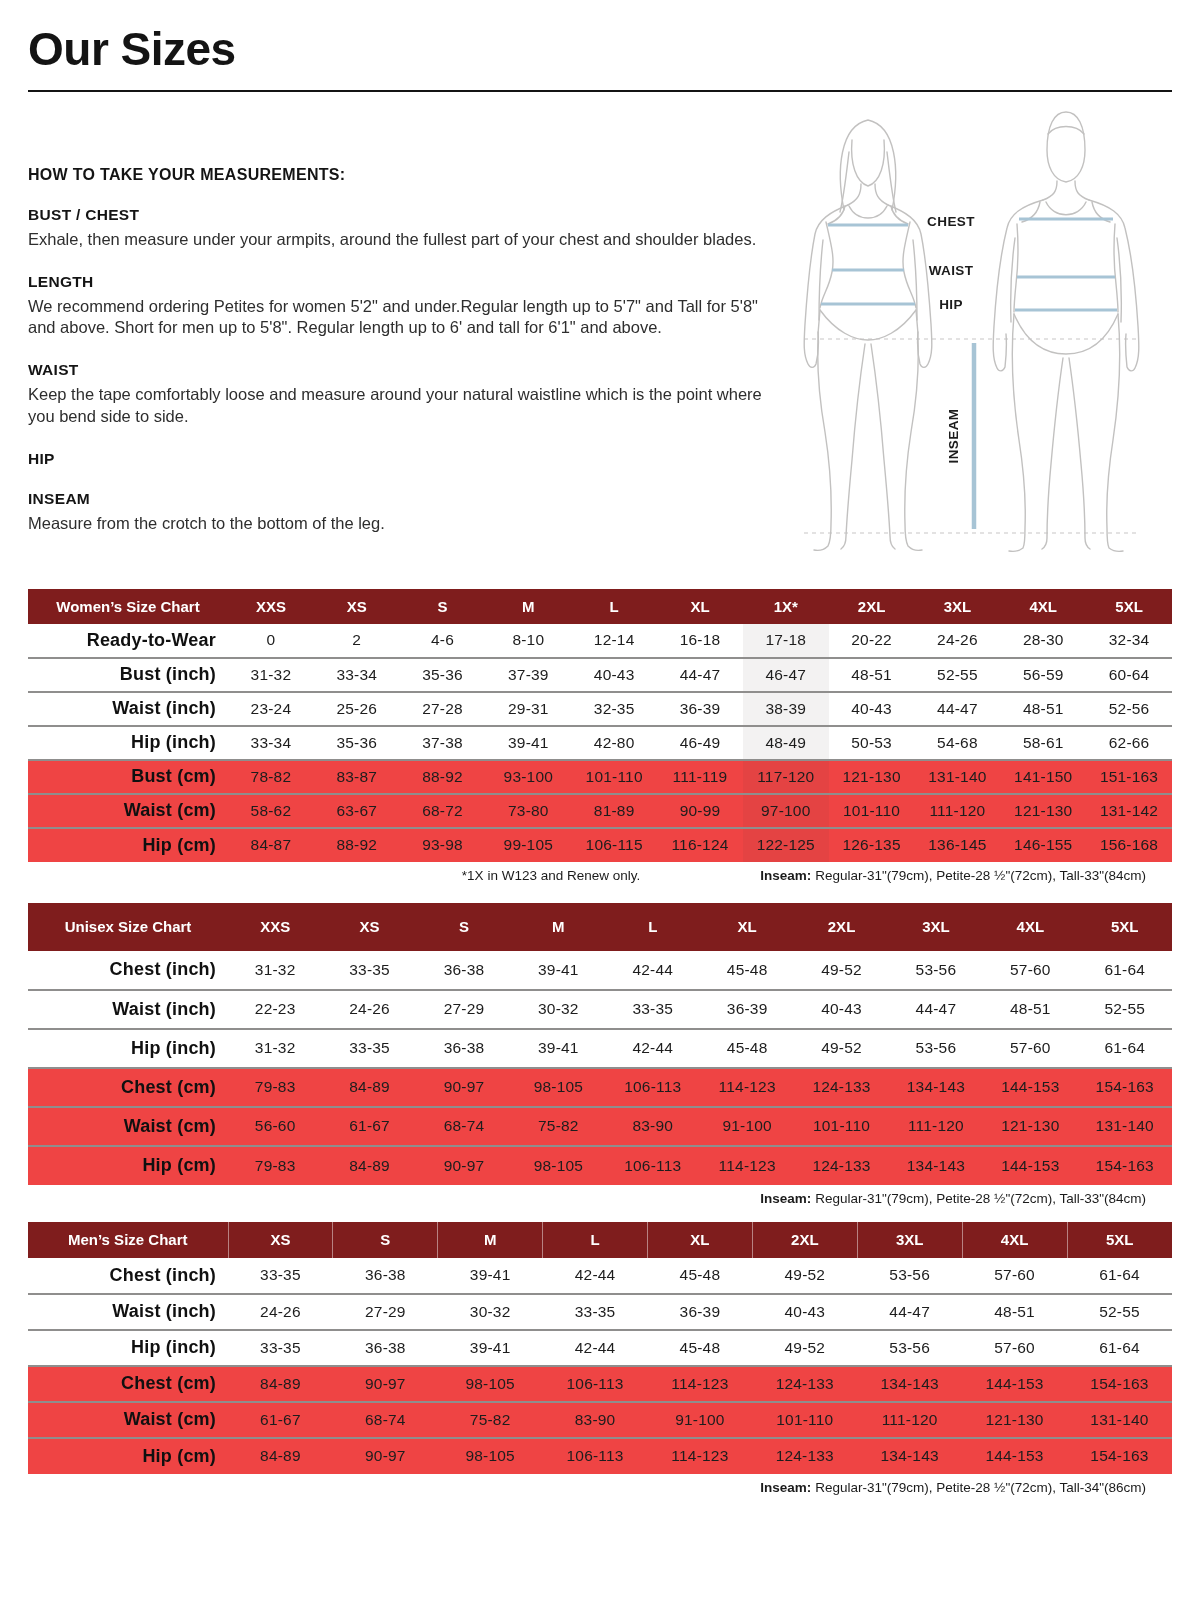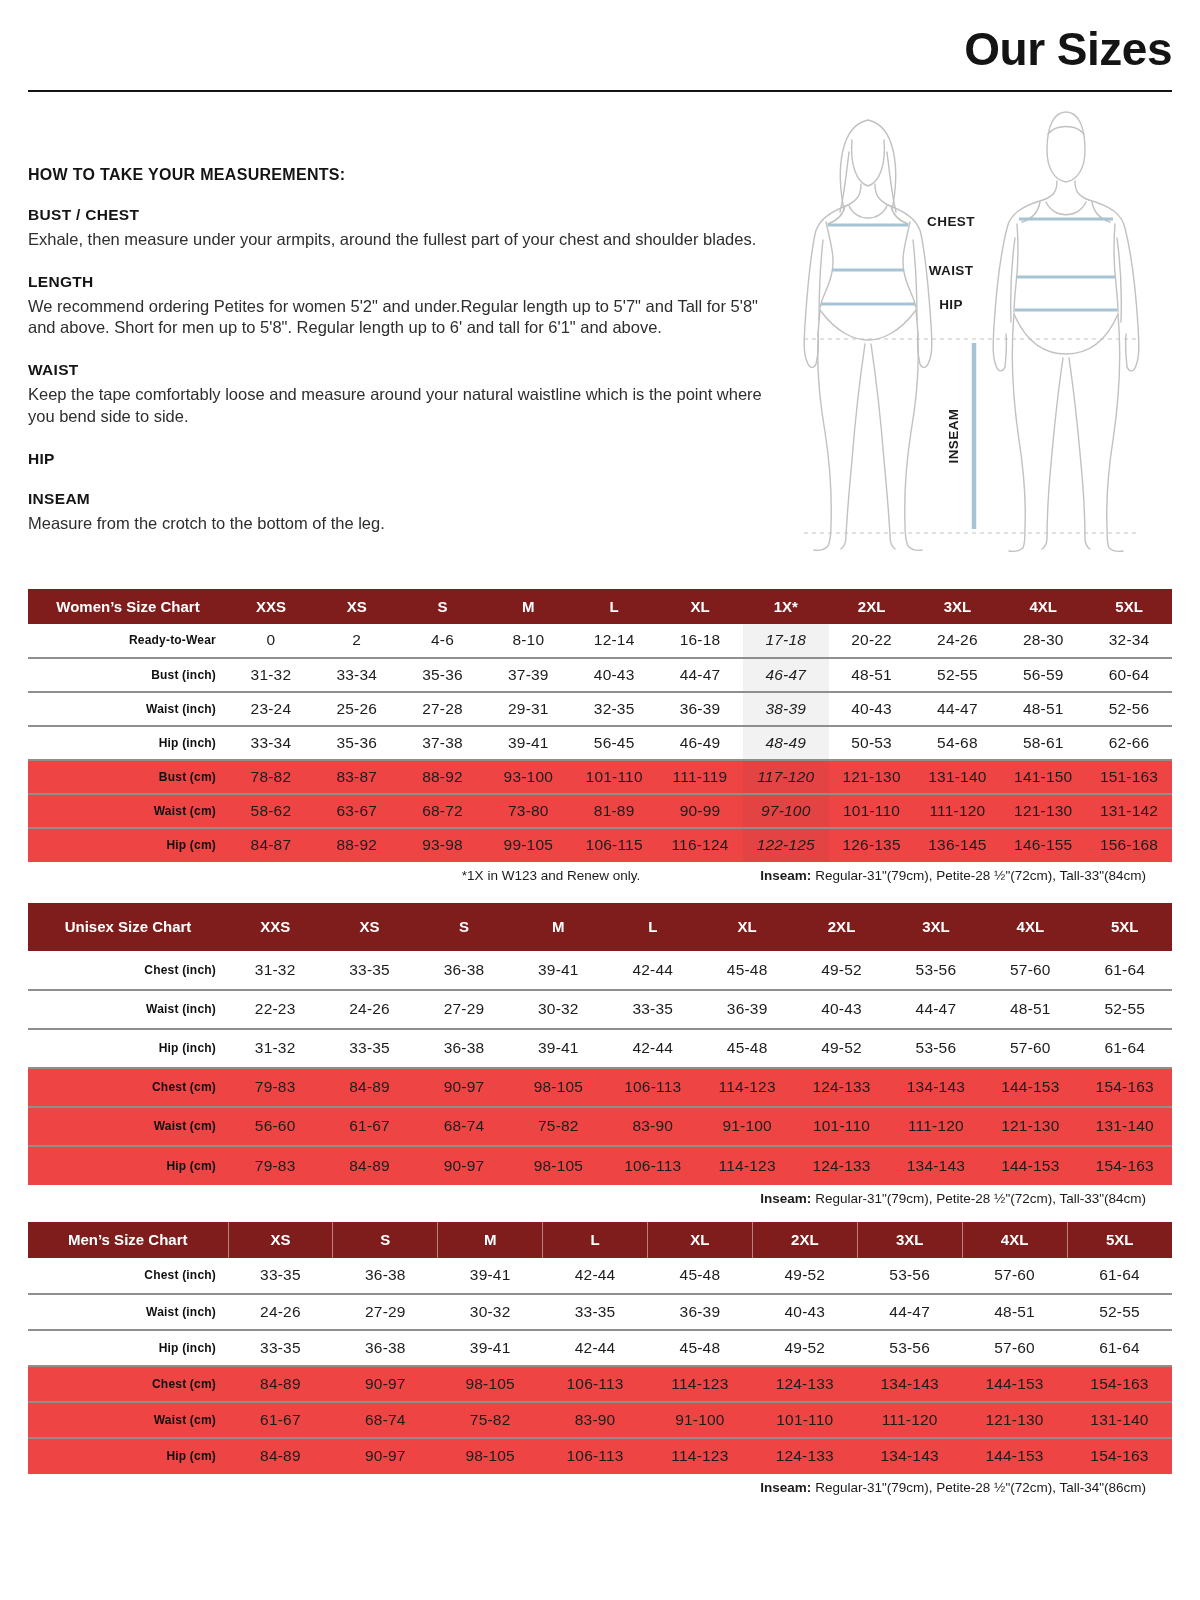--- a/index.html
+++ b/index.html
@@ -4,21 +4,21 @@
 <style>
   * { box-sizing: border-box; }
   html,body { margin:0; padding:0; }
   body {
     width:1200px; height:1600px; background:#ffffff; overflow:hidden;
     font-family:"Liberation Sans", sans-serif; color:#222;
   }
   .page { padding:24px 28px 0 28px; }
 
   
-  .title { font-size:46px; font-weight:700; letter-spacing:-0.5px; color:#141414; margin:0; line-height:1.1;text-align:right; }
+  .title { font-size:46px; font-weight:700; letter-spacing:-0.5px; color:#141414; margin:0; line-height:1.1; }
   .rule { border-bottom:2px solid #141414; margin-top:15px; }
 
   
   .top { position:relative; height:482px; }
   .instr { width:760px; padding-top:27px; }
   .instr-heading { font-size:16px; font-weight:700; color:#141414; letter-spacing:0.3px;margin-top:47px; }
   .sec { margin-top:22px; }
   .sec-title { font-size:15.5px; font-weight:700; color:#141414; letter-spacing:0.3px; margin:0 0 5px 0; }
   .sec-body { margin:0; font-size:16.5px; line-height:1.33; color:#2e2e2e; }
 
@@ -27,25 +27,25 @@
   .mline { stroke:#a7c4d5; stroke-width:3; fill:none; }
   .mline-v { stroke:#a7c4d5; stroke-width:4.5; fill:none; }
   .dash { stroke:#c7c6c5; stroke-width:1.2; stroke-dasharray:4 4; fill:none; }
   .diag-label { font-family:"Liberation Sans", sans-serif; font-size:13.5px; font-weight:700; fill:#1c1c1c; letter-spacing:0.4px; }
 
   
   table.size { width:1144px; border-collapse:collapse; table-layout:fixed; }
   table.size thead th { background:#7f1d1d; color:#ffffff; font-weight:700; font-size:15px; text-align:center; }
   table.size th.label-col { width:200px; }
   table.size td { text-align:center; font-size:15.5px; color:#1d1d1d; letter-spacing:0.2px; }
-  table.size td.row-label { text-align:right; padding-right:12px; font-weight:700; font-size:12px; color:#101010; }
+  table.size td.row-label { text-align:right; padding-right:12px; font-weight:700; font-size:18px; color:#101010; }
   table.size tbody tr { border-bottom:2px solid #8f8e8d; }
   table.size tbody tr:last-child { border-bottom:none; }
   table.size tr.shaded { background:#ef4444; }
-  table.size td.hl { background:rgba(70,62,55,0.065);font-style:italic; }
+  table.size td.hl { background:rgba(70,62,55,0.065); }
 
   .t-womens { margin-top:15px; }
   .t-womens th { height:35px; }
   .t-womens td { height:34px; }
 
   .t-unisex { margin-top:20px; }
   .t-unisex th { height:48px; }
   .t-unisex td { height:39px; }
 
   .t-mens  { margin-top:16px; }
@@ -213,21 +213,21 @@
           <td>44-47</td>
           <td>48-51</td>
           <td>52-56</td>
         </tr>
         <tr>
           <td class="row-label">Hip (inch)</td>
           <td>33-34</td>
           <td>35-36</td>
           <td>37-38</td>
           <td>39-41</td>
-          <td>56-45</td>
+          <td>42-80</td>
           <td>46-49</td>
           <td class="hl">48-49</td>
           <td>50-53</td>
           <td>54-68</td>
           <td>58-61</td>
           <td>62-66</td>
         </tr>
         <tr class="shaded">
           <td class="row-label">Bust (cm)</td>
           <td>78-82</td>

